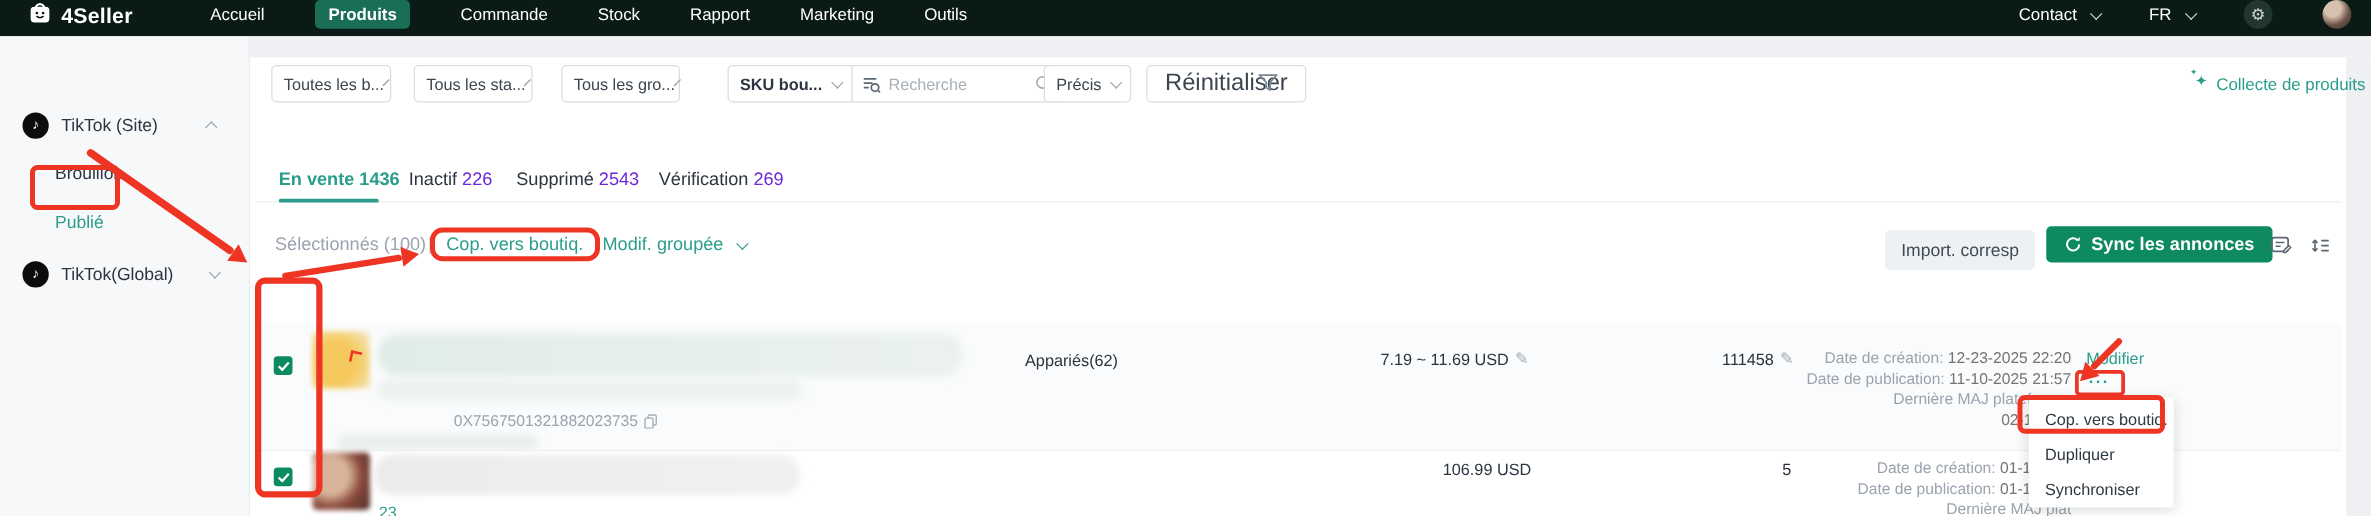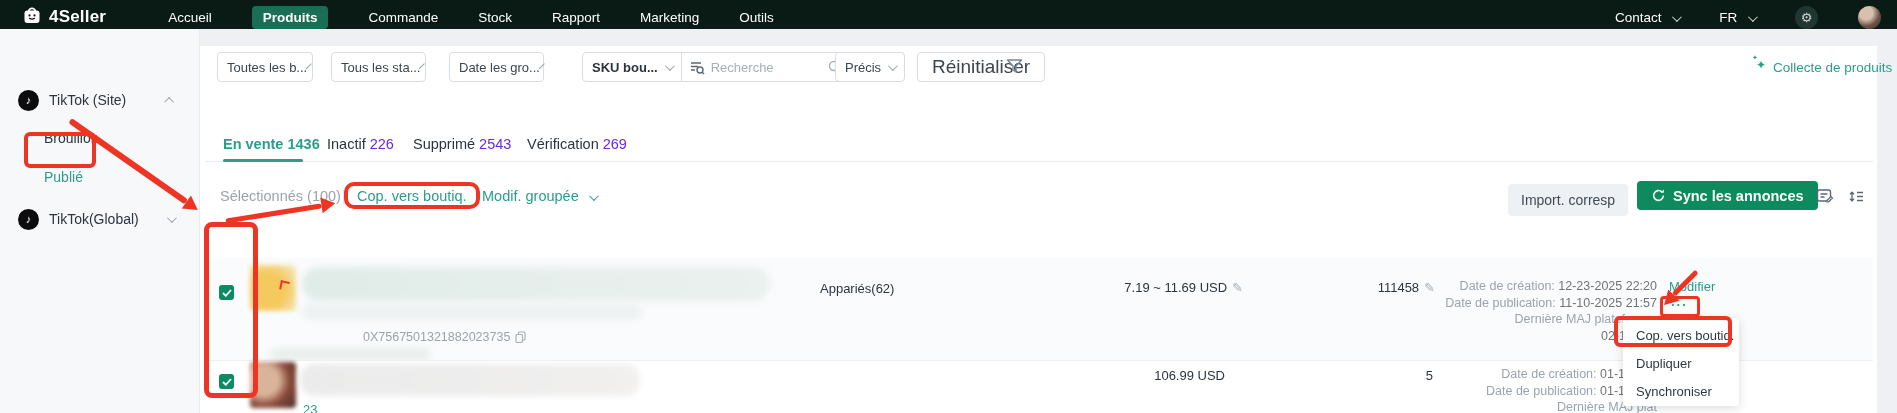--- a/index.html
+++ b/index.html
@@ -6,21 +6,21 @@
     --teal:#2a9d8b; --green:#0d8a5e; --red:#ee3524; --dark:#303841;
     --gray:#98a2ae; --border:#d8dde4; --pagebg:#eef0f4; --sidebg:#f7f8fa;
   }
   *{box-sizing:border-box;margin:0;padding:0}
   body{font-family:"Liberation Sans","DejaVu Sans",sans-serif;background:#fff}
   .screen{position:relative;width:1897px;height:413px;overflow:hidden;background:#fff}
   .abs{position:absolute}
 
   
   .topnav{position:absolute;left:0;top:0;width:1897px;height:29px;background:#0a1a15;
-          display:flex;align-items:flex-end;padding:0 16px 0 22px;color:#fff}
+          display:flex;align-items:flex-start;padding:0 16px 0 22px;color:#fff}
   .brand{display:flex;align-items:center;gap:7px}
   .brand-name{font-size:17px;font-weight:bold;letter-spacing:.2px}
   .nav-items{display:flex;align-items:center;gap:40px;margin-left:62px;font-size:13.5px}
   .nav-item{cursor:pointer;white-space:nowrap}
   .nav-item.pill{background:#1a6e55;border-radius:4px;padding:4px 11px;font-weight:bold}
   .nav-right{margin-left:auto;display:flex;align-items:center;gap:40px;font-size:13.5px}
   .nav-right .chev{border-color:#cfd6d3}
   .gear-circle{width:23px;height:23px;border-radius:50%;background:#223631;display:flex;
                align-items:center;justify-content:center;font-size:13px;color:#cfd6d3;cursor:pointer}
   .avatar{width:23px;height:23px;border-radius:50%;cursor:pointer;
@@ -182,21 +182,21 @@
 
   <div class="select" style="left:217px;width:96px">
     <span>Toutes les b...</span>
     <span class="chev"></span>
   </div>
   <div class="select" style="left:331px;width:95px">
     <span>Tous les sta...</span>
     <span class="chev"></span>
   </div>
   <div class="select" style="left:449px;width:95px">
-    <span>Date les gro...</span>
+    <span>Tous les gro...</span>
     <span class="chev"></span>
   </div>
 
   <div class="search-combo">
     <span class="combo-select">
       <span>SKU bou...</span>
       <span class="chev"></span>
     </span>
     <span style="padding-left:8px;display:flex">
       <svg width="15" height="15" viewBox="0 0 15 15">
@@ -295,21 +295,21 @@
     <span>0X7567501321882023735</span>
     <span style="display:flex">
       <svg width="11" height="12" viewBox="0 0 11 12">
         <rect x="3.5" y="1" width="6.5" height="8" rx="1" fill="none" stroke="#a3adb8" stroke-width="1.1"></rect>
         <rect x="1" y="3.5" width="6.5" height="8" rx="1" fill="#fafbfc" stroke="#a3adb8" stroke-width="1.1"></rect>
       </svg>
     </span>
   </div>
   <div class="blurband" style="left:270px;top:348px;width:160px;height:12px;border-radius:6px;background:#e9efec"></div>
   <div class="abs" style="left:820px;top:281px;font-size:13px;color:#2b3440">Appariés(62)</div>
-  <div class="cell-right" style="left:1000px;top:280px;width:243px">
+  <div class="cell-right" style="left:980px;top:280px;width:243px">
     <span>7.19 ~ 11.69 USD</span>
     <span class="pencil">✎</span>
   </div>
   <div class="cell-right" style="left:1290px;top:280px;width:145px">
     <span>111458</span>
     <span class="pencil">✎</span>
   </div>
   <div class="dates" style="left:1380px;top:278px;width:277px">
     <div><span class="lbl">Date de création:</span> <span class="val">12-23-2025 22:20</span></div>
     <div><span class="lbl">Date de publication:</span> <span class="val">11-10-2025 21:57</span></div>

